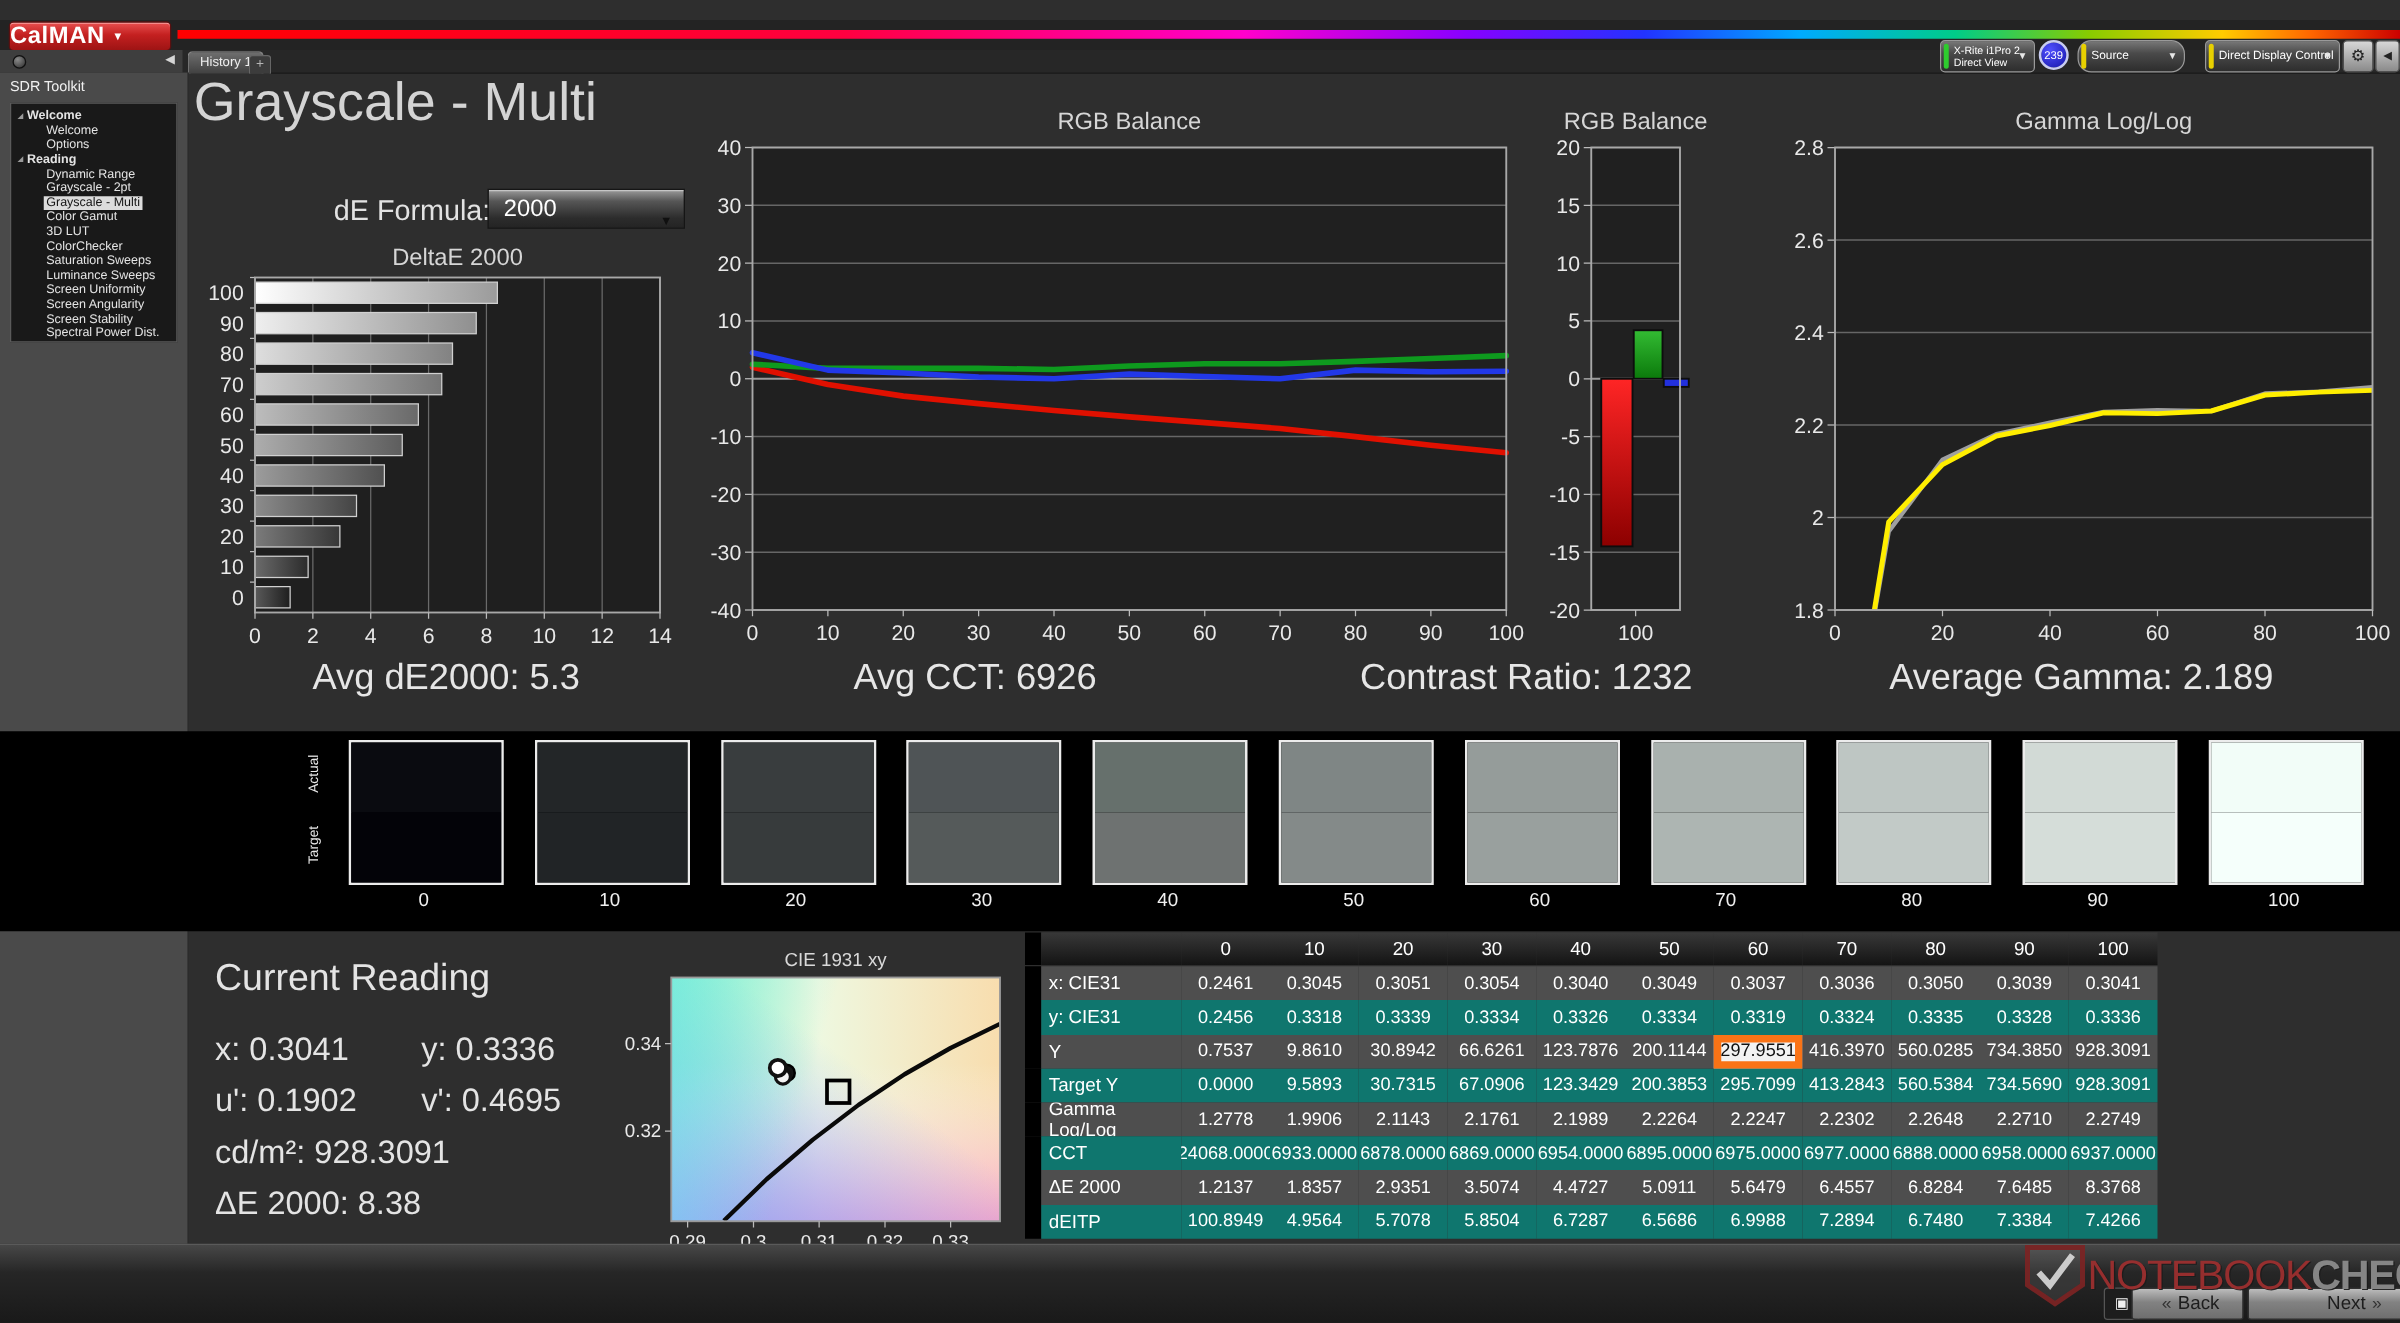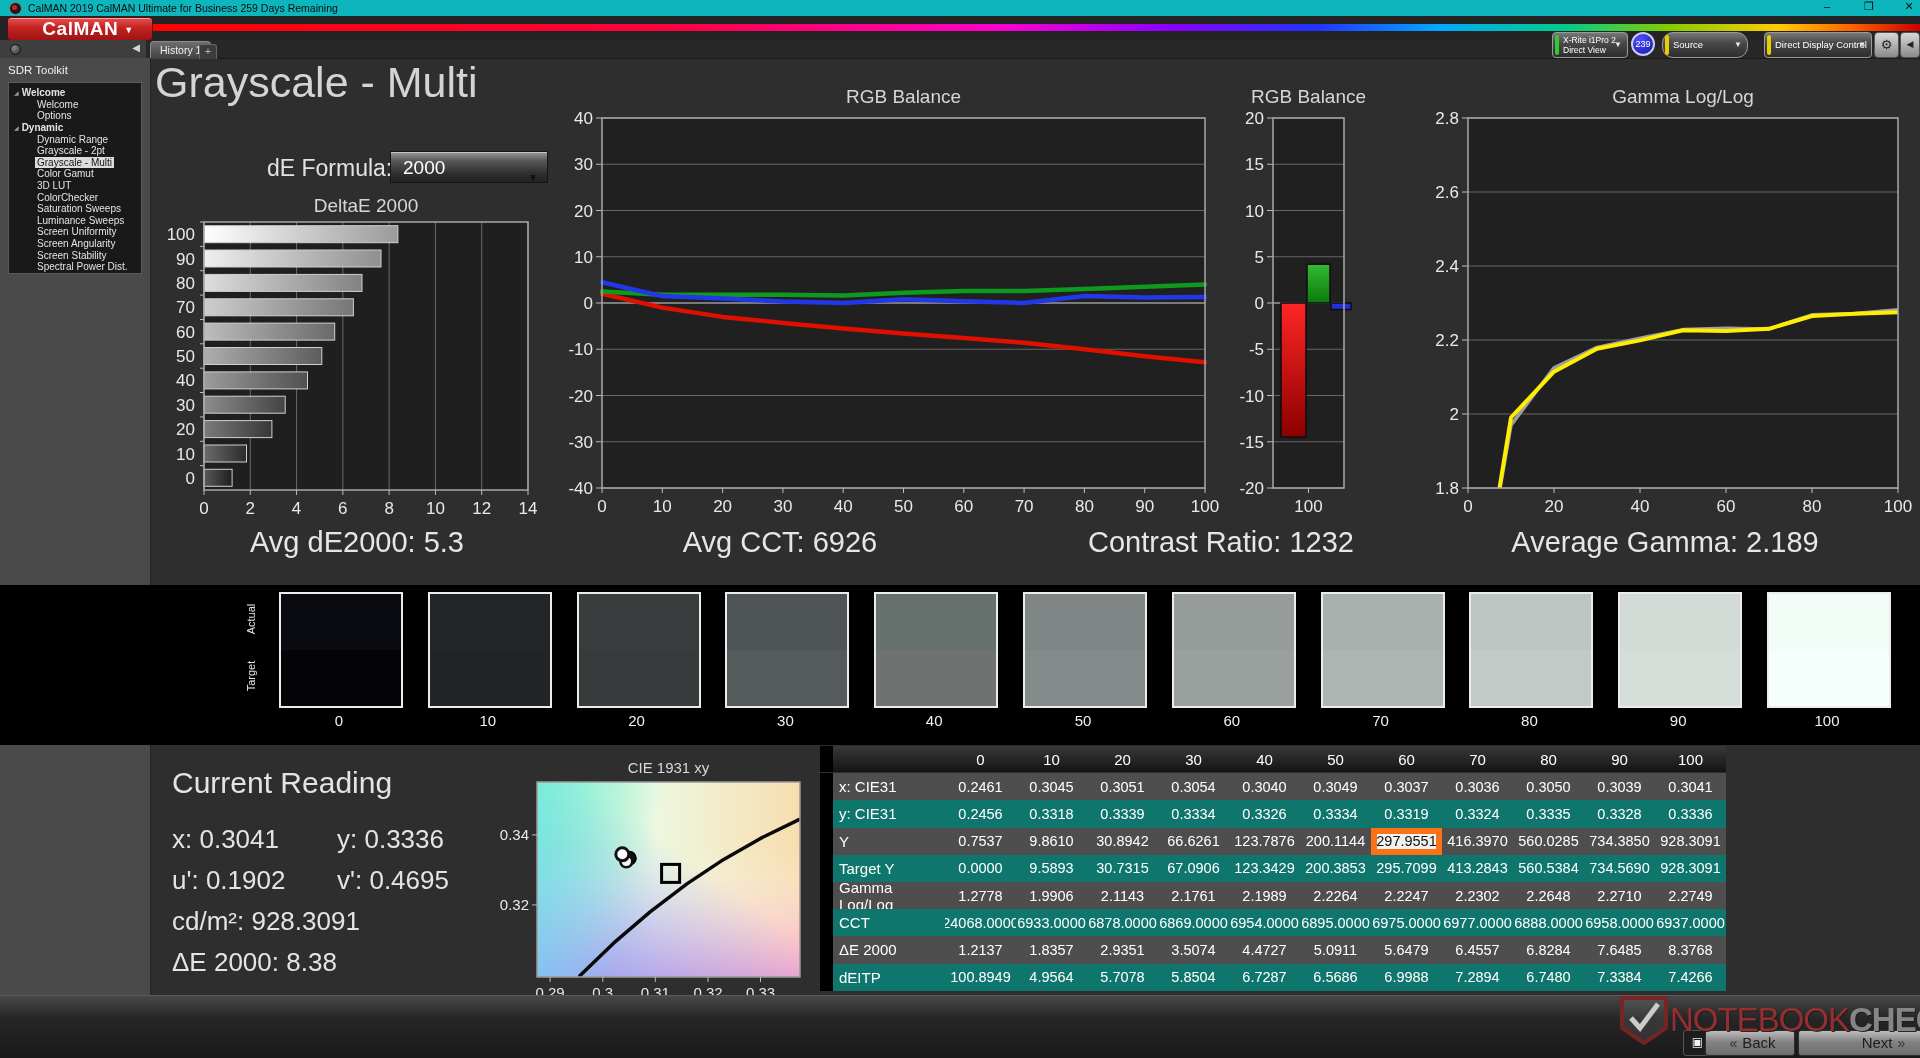--- a/index.html
+++ b/index.html
@@ -11,21 +11,21 @@
   .titlebar .ttext{position:absolute;left:28px;top:2px;}
   .trayicon{position:absolute;left:9px;top:2px;width:11px;height:11px;border-radius:50%;background:#1c1c1c;border:1px solid #888;}
   .trayicon i{position:absolute;left:2px;top:2px;width:5px;height:5px;border-radius:50%;background:#c22;}
   .winbtn{position:absolute;top:0px;width:26px;height:15px;text-align:center;font-size:11px;color:#0b0b0b;cursor:default;}
   
   .logobar{left:0;top:16px;width:1920px;height:24px;background:#232323;}
   .rainbow{left:142px;top:24px;width:1778px;height:7px;
     background:linear-gradient(90deg,#f00 0%,#ff0040 30%,#f0c 48%,#80f 58%,#23f 66%,#0af 73%,#0c8 80%,#8c0 86%,#fc0 92%,#f60 96%,#c00 100%);}
   .calmanlogo{left:7px;top:17px;width:128px;height:22px;background:linear-gradient(180deg,#e85050,#c42020 45%,#9e1414);
     border:1px solid #5a1010;border-radius:4px;box-shadow:inset 0 1px 0 #f9a0a0;color:#fff;font-weight:bold;
-    font-size:19px;text-align:center;line-height:21px;letter-spacing:0.5px;padding-left:16px;}
+    font-size:19px;line-height:21px;letter-spacing:0.5px;}
   .calmanlogo .caret{font-size:9px;margin-left:6px;vertical-align:2px;}
   
   .tabrow{left:0;top:40px;width:1920px;height:18px;background:#272727;border-bottom:1px solid #1a1a1a;}
   .panelhead{left:0;top:40px;width:146px;height:18px;background:#3e3e3e;}
   .panelhead .dot{position:absolute;left:10px;top:4px;width:9px;height:9px;border-radius:50%;
      background:radial-gradient(circle at 35% 30%,#8a8a8a,#2c2c2c);border:1px solid #111;}
   .panelhead .collapse{position:absolute;right:6px;top:2px;color:#d5d5d5;font-size:10px;}
   .tab{left:150px;top:41px;height:17px;background:linear-gradient(180deg,#6e6e6e,#404040);border:1px solid #8a8a8a;border-bottom:none;
      border-radius:4px 4px 0 0;color:#efefef;font-size:10.5px;line-height:16px;padding:0 9px;}
   .plustab{left:199px;top:44px;width:16px;height:14px;background:#3c3c3c;border:1px solid #666;border-bottom:none;
@@ -89,29 +89,20 @@
   .navbtn .chev{font-size:14px;color:#333;margin:0 5px;}
   .wmark{left:1618px;top:994px;display:flex;align-items:center;z-index:20;opacity:0.93;pointer-events:none;}
   .wmark .t1{font-size:33px;font-weight:normal;color:#9e2f2f;letter-spacing:-1px;text-shadow:1px 1px 0 #1c1c1c;}
   .wmark .t2{font-size:33px;font-weight:bold;color:#8d8d8d;letter-spacing:-1px;text-shadow:1px 1px 0 #1c1c1c;}
 </style>
 </head>
 <body>
 
 <div id="root">
 
-  <div class="abs titlebar">
-    <span class="trayicon">
-        <i></i>
-      </span>
-    <span class="ttext">CalMAN 2019 CalMAN Ultimate for Business 259 Days Remaining</span>
-    <span class="winbtn" style="left:1814px;">–</span>
-    <span class="winbtn" style="left:1856px;">❐</span>
-    <span class="winbtn" style="left:1896px;">✕</span>
-  </div>
 
   <div class="abs logobar"></div>
   <div class="abs rainbow"></div>
   <div class="abs calmanlogo">
     <span>CalMAN</span><span class="caret">▼</span>
   </div>
 
   <div class="abs tabrow"></div>
   <div class="abs panelhead">
     <span class="dot"></span>
@@ -148,21 +139,21 @@
           <span class="lbl">Welcome</span>
         </div>
         <div class="trow item">
           <span class="lbl">Welcome</span>
         </div>
         <div class="trow item">
           <span class="lbl">Options</span>
         </div>
         <div class="trow group">
           <span class="tri">◢</span>
-          <span class="lbl">Dynamic</span>
+          <span class="lbl">Reading</span>
         </div>
         <div class="trow item">
           <span class="lbl">Dynamic Range</span>
         </div>
         <div class="trow item">
           <span class="lbl">Grayscale - 2pt</span>
         </div>
         <div class="trow item sel">
           <span class="lbl">Grayscale - Multi</span>
         </div>

